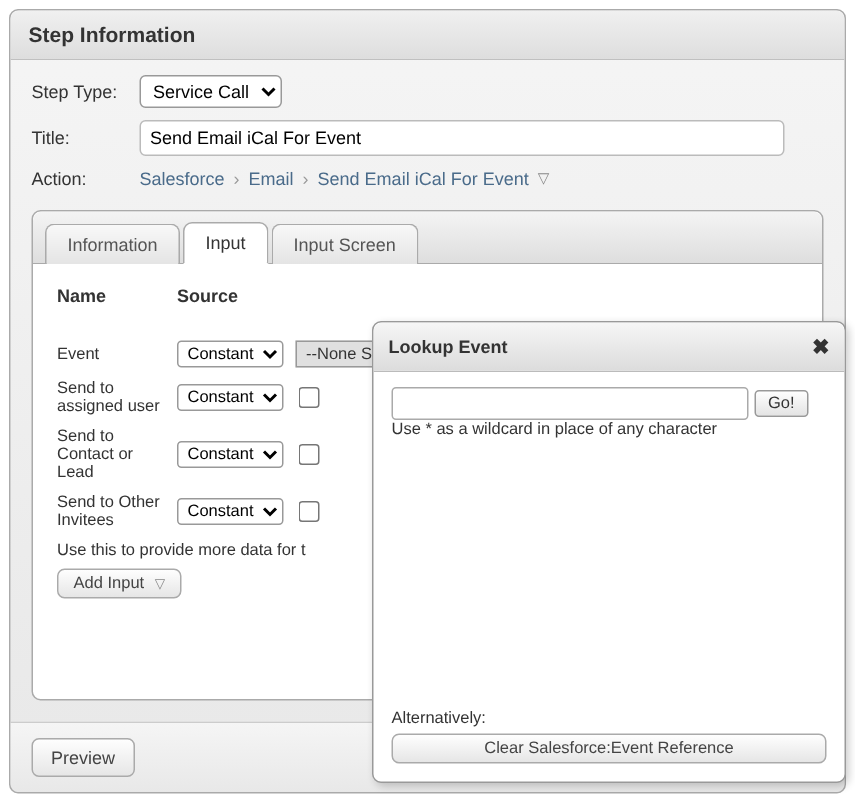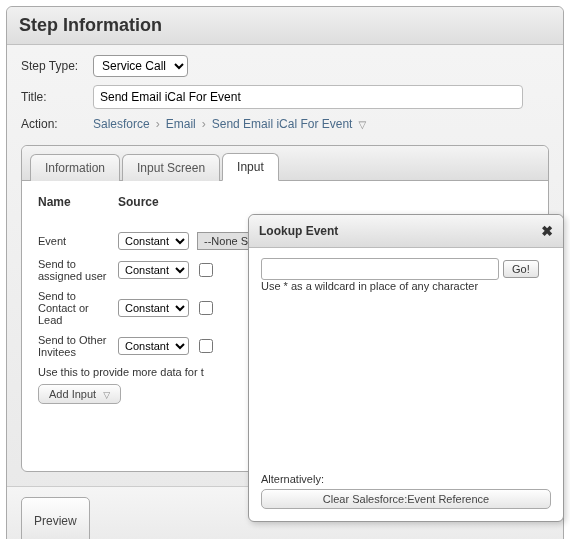--- a/index.html
+++ b/index.html
@@ -1,19 +1,19 @@
 <!DOCTYPE html>
 <html><head>
 <meta charset="utf-8">
 <style>
 * { box-sizing: border-box; margin: 0; padding: 0; }
 body { font-family: Arial, sans-serif; font-size: 12px; color: #333; background: #fff; padding: 6px; width: 570px; }
 
 .panel { border: 1px solid #aaa; border-radius: 6px; background: #eee; background: linear-gradient(to bottom, #f5f5f5, #e8e8e8); padding: 0; overflow: visible; position: relative; }
-.panel-header { font-size: 18px; font-weight: bold; color: #333; padding: 8px 12px; background: linear-gradient(to bottom, #f0f0f0, #dedede); border-bottom: 1px solid #c0c0c0; border-radius: 6px 6px 0 0; }
+.panel-header { font-size: 14px; font-weight: bold; color: #333; padding: 8px 12px; background: linear-gradient(to bottom, #f0f0f0, #dedede); border-bottom: 1px solid #c0c0c0; border-radius: 6px 6px 0 0; }
 .panel-body { padding: 10px 14px 14px 14px; }
 
 .form-row { display: flex; align-items: center; margin-bottom: 8px; }
 .form-label { width: 72px; color: #333; }
 .text-input { border: 1px solid #bbb; border-radius: 4px; padding: 4px 6px; font-size: 12px; width: 430px; background: #fff; }
 .select { border: 1px solid #999; border-radius: 4px; padding: 2px 4px; font-size: 12px; background: #fff; }
 
 .breadcrumb { display: flex; align-items: center; gap: 6px; color: #4a6b8a; }
 .crumb { color: #4a6b8a; }
 .crumb-sep { color: #999; }
@@ -32,21 +32,21 @@
 
 .grid-row { display: flex; align-items: center; margin-bottom: 8px; }
 .grid-row .col-name { color: #333; font-size: 11px; padding-right: 6px; }
 .small-select { border: 1px solid #999; border-radius: 3px; font-size: 11px; padding: 1px 2px; background: #fff; }
 .checkbox { width: 14px; height: 14px; border: 1px solid #888; background: #fff; margin-left: 10px; }
 .none-box { border: 1px solid #999; background: #e0e0e0; padding: 2px 6px; font-size: 11px; margin-left: 8px; white-space: nowrap; }
 .magnify { margin-left: 6px; cursor: pointer; }
 
 .hint { font-size: 11px; color: #333; margin-top: 6px; }
 
-.btn { display: inline-block; border: 1px solid #aaa; border-radius: 5px; padding: 16px 12px; background: linear-gradient(to bottom,#fefefe,#e6e6e6); color: #444; cursor: pointer; font-size: 12px; }
+.btn { display: inline-block; border: 1px solid #aaa; border-radius: 5px; padding: 5px 12px; background: linear-gradient(to bottom,#fefefe,#e6e6e6); color: #444; cursor: pointer; font-size: 12px; }
 .btn-sm { padding: 3px 10px; font-size: 11px; }
 .dropdown-caret { font-size: 9px; color: #888; margin-left: 4px; }
 
 .footer { padding: 10px 14px; border-top: 1px solid #ccc; background: linear-gradient(to bottom,#f5f5f5,#e8e8e8); border-radius: 0 0 6px 6px; }
 
 .popup { position: absolute; top: 214px; left: 248px; width: 316px; height: 308px; border: 1px solid #999; border-radius: 6px; background: #fff; box-shadow: 2px 2px 6px rgba(0,0,0,0.2); z-index: 10; display: flex; flex-direction: column; }
 .popup-header { display: flex; justify-content: space-between; align-items: center; padding: 8px 10px; background: linear-gradient(to bottom,#f6f6f6,#dcdcdc); border-bottom: 1px solid #bbb; border-radius: 6px 6px 0 0; font-weight: bold; font-size: 12px; }
 .popup-close { font-weight: bold; font-size: 14px; cursor: pointer; }
 .popup-body { padding: 10px 12px; flex: 1; }
 .lookup-input { width: 238px; border: 1px solid #aaa; border-radius: 3px; padding: 3px 5px; font-size: 12px; }
@@ -84,22 +84,22 @@
         <span class="crumb">Email</span>
         <span class="crumb-sep">›</span>
         <span class="crumb">Send Email iCal For Event</span>
         <span class="crumb-menu">▽</span>
       </div>
     </div>
 
     <div class="tabs-wrap">
       <div class="tab-bar">
         <div class="tab">Information</div>
+        <div class="tab active">Input</div>
         <div class="tab">Input Screen</div>
-        <div class="tab active">Input</div>
       </div>
       <div class="tab-content">
 
         <div class="grid-header">
           <div class="col-name">Name</div>
           <div class="col-source">Source</div>
         </div>
 
         <div class="grid-row">
           <div class="col-name">Event</div>

